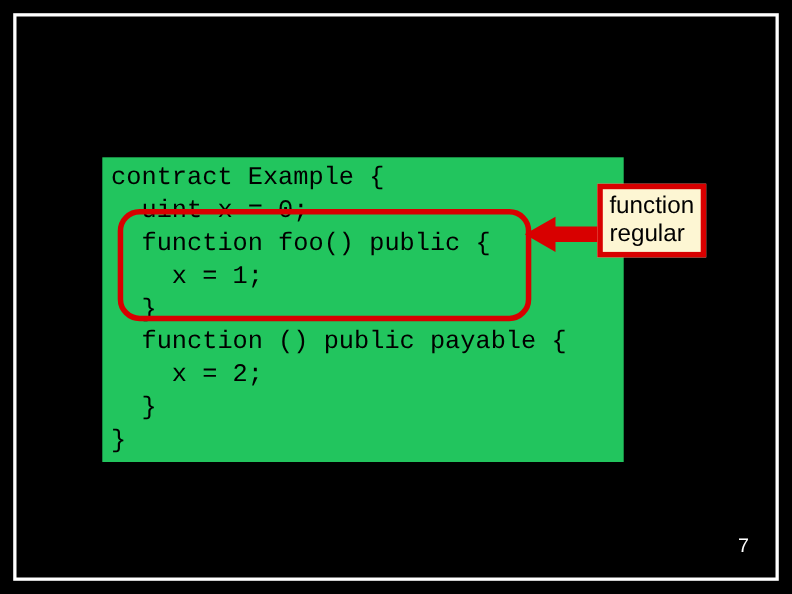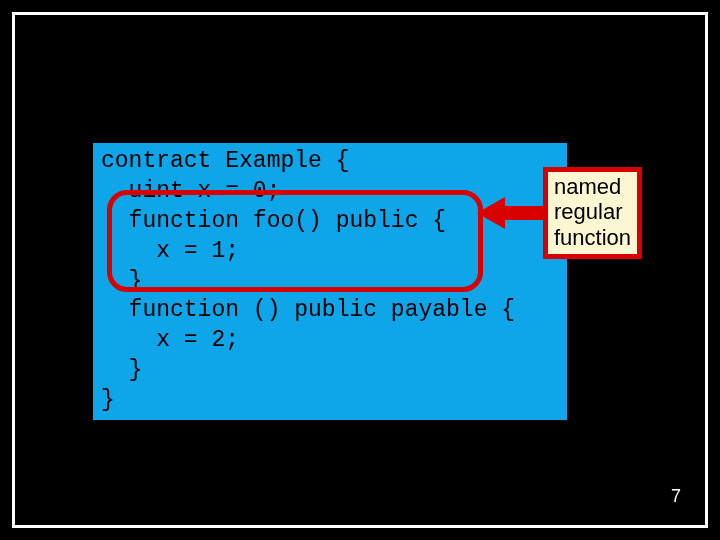--- a/index.html
+++ b/index.html
@@ -24,21 +24,21 @@
     font-size: 40px;
     text-align: center;
     margin-top: 28px;
     font-weight: normal;
   }
   .codeblock {
     position: absolute;
     left: 78px;
     top: 128px;
     width: 474px;
-    background: #0ea5e9;
+    background: #22c55e;
     font-family: "Courier New", Courier, monospace;
     font-size: 23px;
     line-height: 1.3;
     color: #000;
     padding: 4px 8px 4px 8px;
     white-space: pre;
   }
   .highlight-box {
     position: absolute;
     border: 5px solid #d80000;
@@ -84,20 +84,19 @@
 <span>  }</span>
 <span>}</span></div>
 
   <div class="highlight-box" style="left:92px; top:175px; width:376px; height:102px;"></div>
 
   <svg class="arrow" style="left:462px; top:178px; width:76px; height:40px;" viewBox="0 0 76 40">
     <polygon points="0,20 28,4 28,13 76,13 76,27 28,27 28,36" fill="#d80000"></polygon>
   </svg>
 
   <div class="callout-box" style="left:528px; top:152px;">
-    <div>named</div>
+    <div>function</div>
     <div>regular</div>
-    <div>function</div>
   </div>
 
   <div class="page-num">7</div>
 
 </div>
 
 </body></html>

